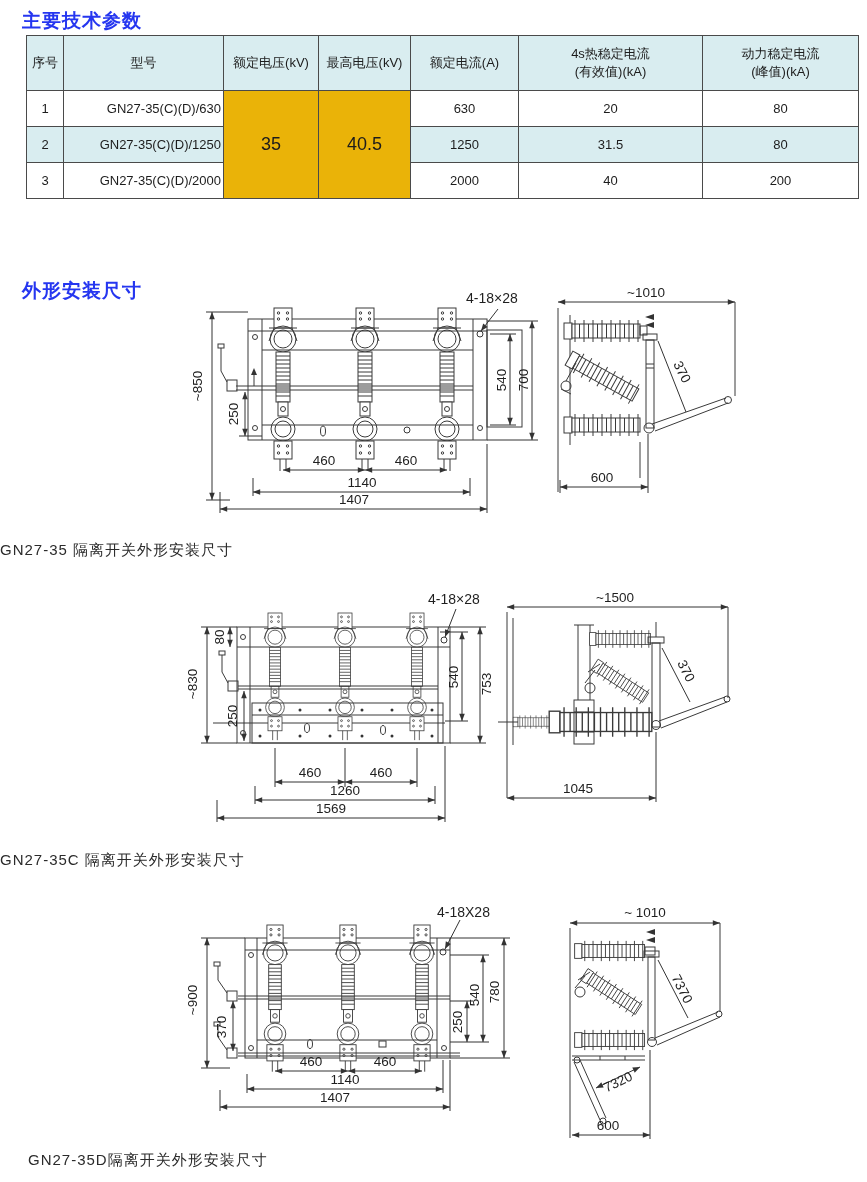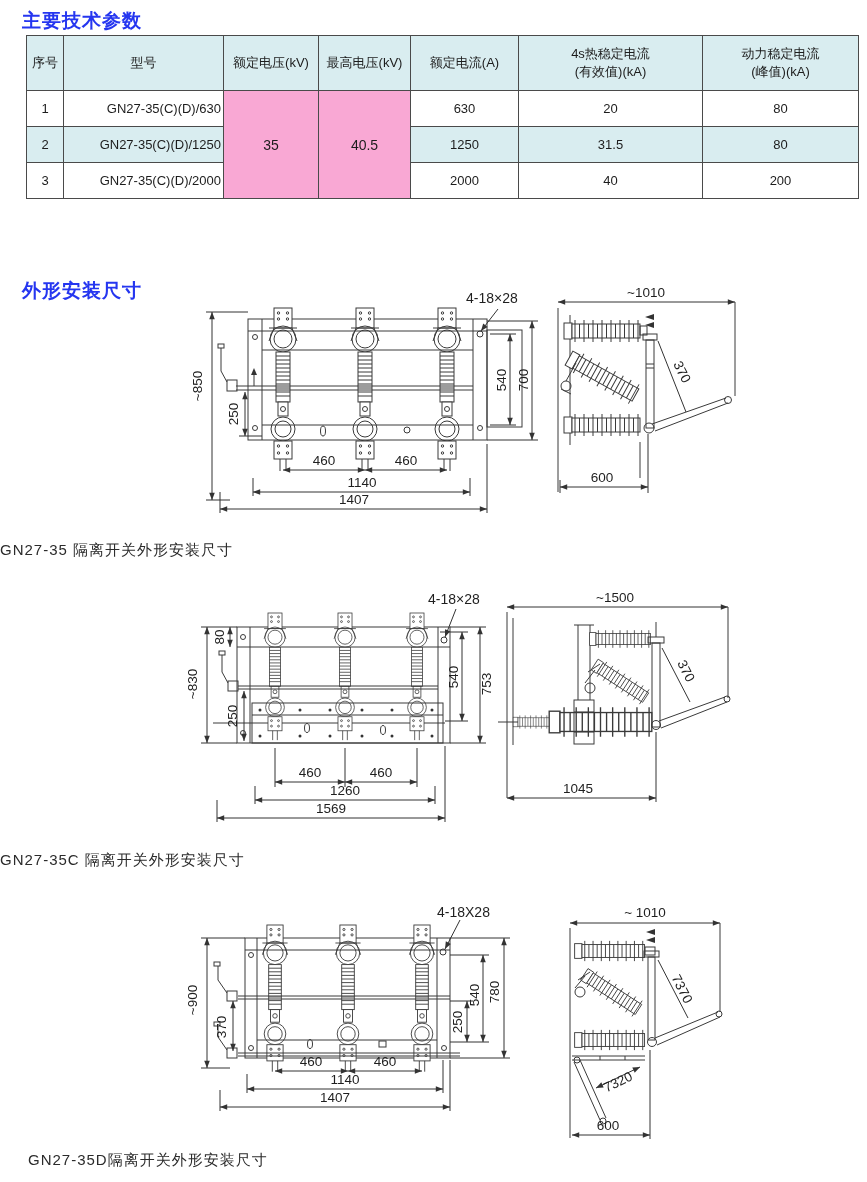--- a/index.html
+++ b/index.html
@@ -9,21 +9,21 @@
   #title-params{top:8px;}
   #title-dims{top:238px;margin-top:40px;}
   table.params{position:absolute;left:26px;top:35px;width:832px;border-collapse:collapse;
                table-layout:fixed;font-size:13px;}
   table.params th,table.params td{border:1px solid #4a4a4a;text-align:center;vertical-align:middle;
                padding:0 2px;font-weight:normal;}
   table.params th{height:54px;background:#d9edf0;line-height:1.35;}
   table.params td{height:35px;background:#ffffff;}
   table.params tr.alt td{background:#d9edf0;}
   table.params td.model{text-align:right;padding-left:7px;}
-  table.params td.merge{background:#f9a8d4;font-size:14px;margin-top:31px;}
+  table.params td.merge{background:#eab308;font-size:18px;margin-top:31px;}
   .caption{position:absolute;left:0;width:867px;text-align:left;font-size:15px;color:#2b2b2b;letter-spacing:1px;}
   #cap1{top:541px;}
   #cap2{top:851px;}
   #cap3{top:1151px;margin-left:28px;}
   svg.diag{position:absolute;left:0;}
   svg.diag *{vector-effect:none;}
   .ln{stroke:#3a3a3a;stroke-width:1;fill:none;}
   .dim{stroke:#333;stroke-width:1;fill:none;}
   .dimtext{font-family:"Liberation Sans",sans-serif;font-size:13.5px;fill:#1f1f1f;}
   .holetext{font-family:"Liberation Sans",sans-serif;font-size:14px;fill:#1f1f1f;}

